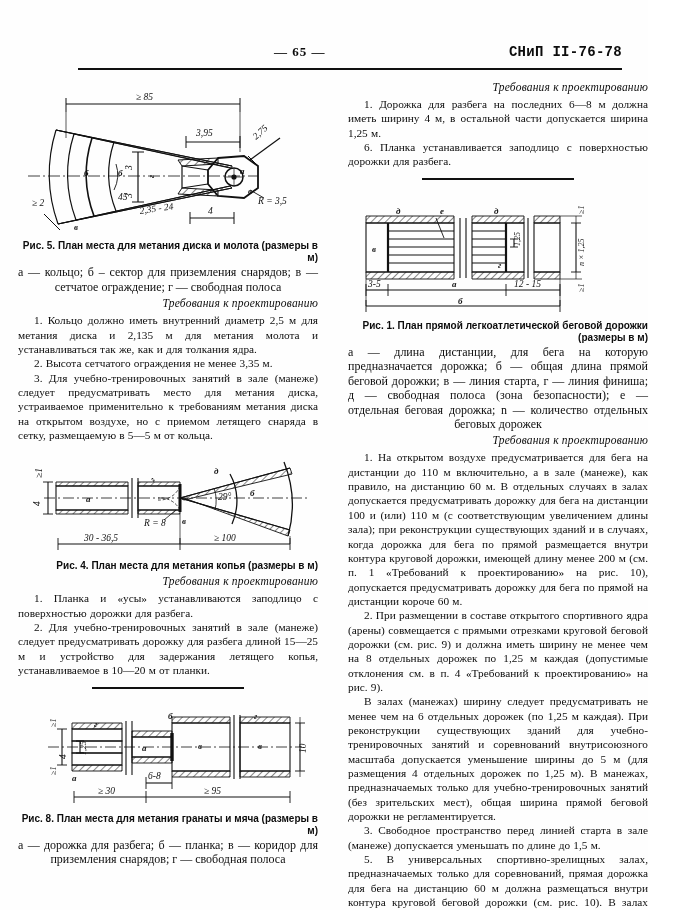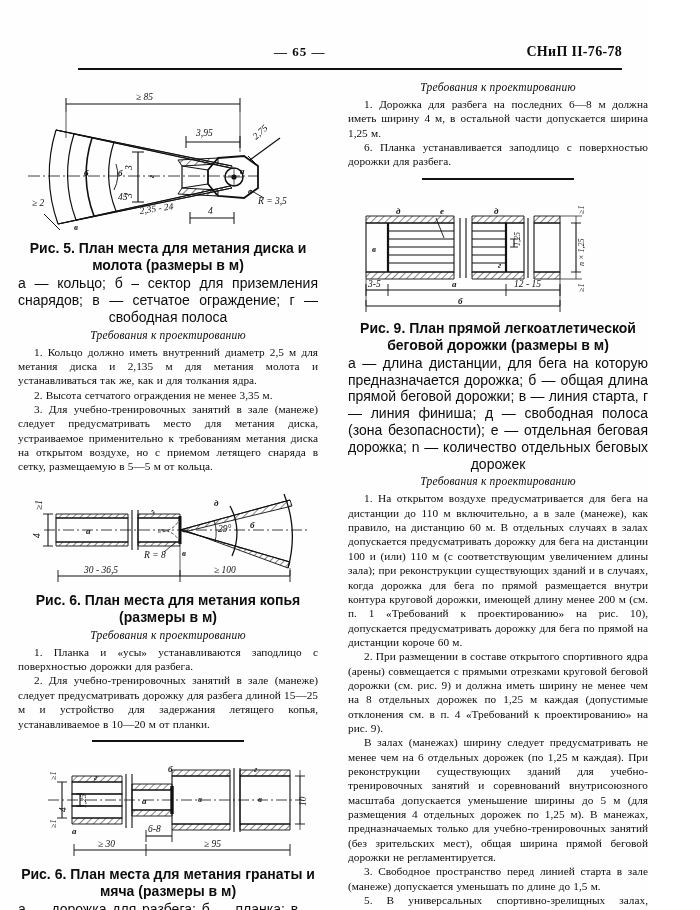--- a/index.html
+++ b/index.html
@@ -39,21 +39,21 @@
     font-size: 13px;
     font-weight: bold;
     letter-spacing: 1px;
   }
   .runhead .code {
     position: absolute;
     right: 0;
     top: 0;
     font-size: 14px;
     font-weight: bold;
-    font-family: Liberation Serif, serif;
+    font-family: Liberation Mono, monospace;
     letter-spacing: 0.3px;
   }
   .runrule {
     position: absolute;
     top: 68px;
     left: 78px;
     width: 544px;
     height: 2px;
     background: #111;
   }
@@ -61,50 +61,50 @@
   
   .col {
     position: absolute;
     top: 78px;
     width: 300px;
   }
   .col-left  { left: 18px; }
   .col-right { left: 348px; }
 
   .subhead {
-    text-align: center;
+    text-align: right;
     font-style: italic;
     font-size: 11.5px;
     margin: 3px 0 4px 0;
     letter-spacing: 0.2px;
   }
   p.body {
     margin: 0;
     font-size: 11.3px;
     line-height: 1.27;
     text-align: justify;
     text-indent: 16px;
     text-justify: inter-word;
     word-spacing: 0.4px;
   }
 
   .caption {
-    font-size: 14px;
+    font-size: 10px;
     line-height: 1.22;
-    text-align: center;
+    text-align: right;
     font-weight: bold;
     font-family: "Liberation Sans", sans-serif;
     margin: 4px 0 1px 0;
   }
   .caption-legend {
-    font-size: 14px;
+    font-size: 12px;
     line-height: 1.2;
     text-align: justify;
     text-align-last: center;
-    font-family: Liberation Sans, sans-serif;
+    font-family: Liberation Serif, serif;
     margin: 0 0 2px 0;
   }
 
   .sep {
     width: 152px;
     height: 2px;
     background: #111;
     margin: 9px auto 8px auto;
   }
 
@@ -301,21 +301,21 @@
         <g class="lbl" fill="#111" stroke="none">
           <text x="68" y="54">а</text>
           <text x="232" y="48">б</text>
           <text x="164" y="76">в</text>
           <text x="136" y="34" transform="rotate(-60 136 34)" class="lbl-s">г</text>
           <text x="196" y="26">д</text>
         </g>
       </svg>
     </div>
 
-    <div class="caption">Рис. 6. План места для метания копья (размеры в м)</div>
+    <div class="caption">Рис. 4. План места для метания копья (размеры в м)</div>
 
     <div class="subhead">Требования к проектированию</div>
     <p class="body">1. Планка и «усы» устанавливаются заподлицо с поверхностью дорожки для разбега.</p>
     <p class="body">2. Для учебно-тренировочных занятий в зале (манеже) следует предусматривать дорожку для разбега длиной 15—25 м и устройство для задержания летящего копья, устанавливаемое в 10—20 м от планки.</p>
 
     <div class="sep"></div>
 
     <div class="fig" style="height:112px;">
       <svg width="300" height="112" viewBox="0 0 300 112">
         <defs>
@@ -389,21 +389,21 @@
           <text x="54" y="84">а</text>
           <text x="150" y="22">б</text>
           <text x="180" y="52">в</text>
           <text x="240" y="52">в</text>
           <text x="76" y="30">г</text>
           <text x="236" y="22">г</text>
         </g>
       </svg>
     </div>
 
-    <div class="caption">Рис. 6. План места для метания гранаты и мяча (размеры в м)</div>
+    <div class="caption">Рис. 8. План места для метания гранаты и мяча (размеры в м)</div>
     <div class="caption-legend">а — дорожка для разбега; б — планка; в — коридор для приземления снарядов; г — свободная полоса</div>
   </div>
 
   <div class="col col-right">
 
     <div class="subhead">Требования к проектированию</div>
     <p class="body">1. Дорожка для разбега на последних 6—8 м должна иметь ширину 4 м, в остальной части допускается ширина 1,25 м.</p>
     <p class="body">6. Планка устанавливается заподлицо с поверхностью дорожки для разбега.</p>
 
     <div class="sep"></div>
@@ -489,21 +489,21 @@
           <text x="110" y="116">б</text>
           <text x="24" y="64">в</text>
           <text x="150" y="80">г</text>
           <text x="48" y="26">д</text>
           <text x="146" y="26">д</text>
           <text x="92" y="26">е</text>
         </g>
       </svg>
     </div>
 
-    <div class="caption">Рис. 9. План прямой легкоатлетической беговой дорожки (размеры в м)</div>
+    <div class="caption">Рис. 1. План прямой легкоатлетической беговой дорожки (размеры в м)</div>
     <div class="caption-legend">а — длина дистанции, для бега на которую предназначается дорожка; б — общая длина прямой беговой дорожки; в — линия старта, г — линия финиша; д — свободная полоса (зона безопасности); е — отдельная беговая дорожка; n — количество отдельных беговых дорожек</div>
 
     <div class="subhead">Требования к проектированию</div>
     <p class="body">1. На открытом воздухе предусматривается для бега на дистанции до 110 м включительно, а в зале (манеже), как правило, на дистанцию 60 м. В отдельных случаях в залах допускается предусматривать дорожку для бега на дистанции 100 и (или) 110 м (с соответствующим увеличением длины зала); при реконструкции существующих зданий и в случаях, когда дорожка для бега по прямой размещается внутри контура круговой дорожки, имеющей длину менее 200 м (см. п. 1 «Требований к проектированию» на рис. 10), допускается предусматривать дорожку для бега по прямой на дистанции короче 60 м.</p>
     <p class="body">2. При размещении в составе открытого спортивного ядра (арены) совмещается с прямыми отрезками круговой беговой дорожки (см. рис. 9) и должна иметь ширину не менее чем на 8 отдельных дорожек по 1,25 м каждая (допустимые отклонения см. в п. 4 «Требований к проектированию» на рис. 9).</p>
     <p class="body">В залах (манежах) ширину следует предусматривать не менее чем на 6 отдельных дорожек (по 1,25 м каждая). При реконструкции существующих зданий для учебно-тренировочных занятий и соревнований внутрисоюзного масштаба допускается уменьшение ширины до 5 м (для размещения 4 отдельных дорожек по 1,25 м). В манежах, предназначаемых только для учебно-тренировочных занятий (без зрительских мест), общая ширина прямой беговой дорожки не регламентируется.</p>
     <p class="body">3. Свободное пространство перед линией старта в зале (манеже) допускается уменьшать по длине до 1,5 м.</p>
     <p class="body">5. В универсальных спортивно-зрелищных залах, предназначаемых только для соревнований, прямая дорожка для бега на дистанцию 60 м должна размещаться внутри контура круговой беговой дорожки (см. рис. 10). В залах (манежах) для легкой атлетики, предназначаемых для учебно-тренировочных занятий и соревнований, прямую дорожку для соревнований в бе-</p>
   </div>
 

